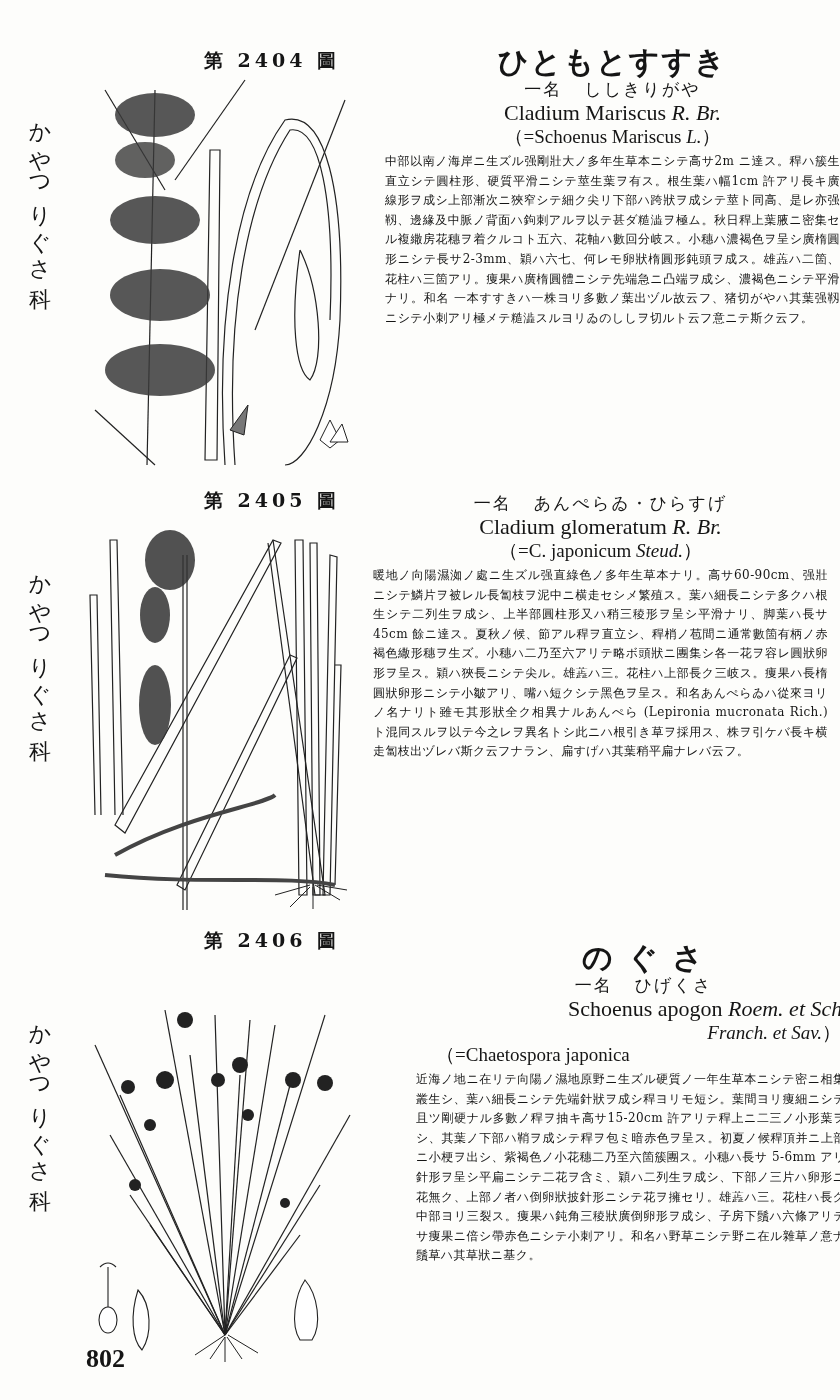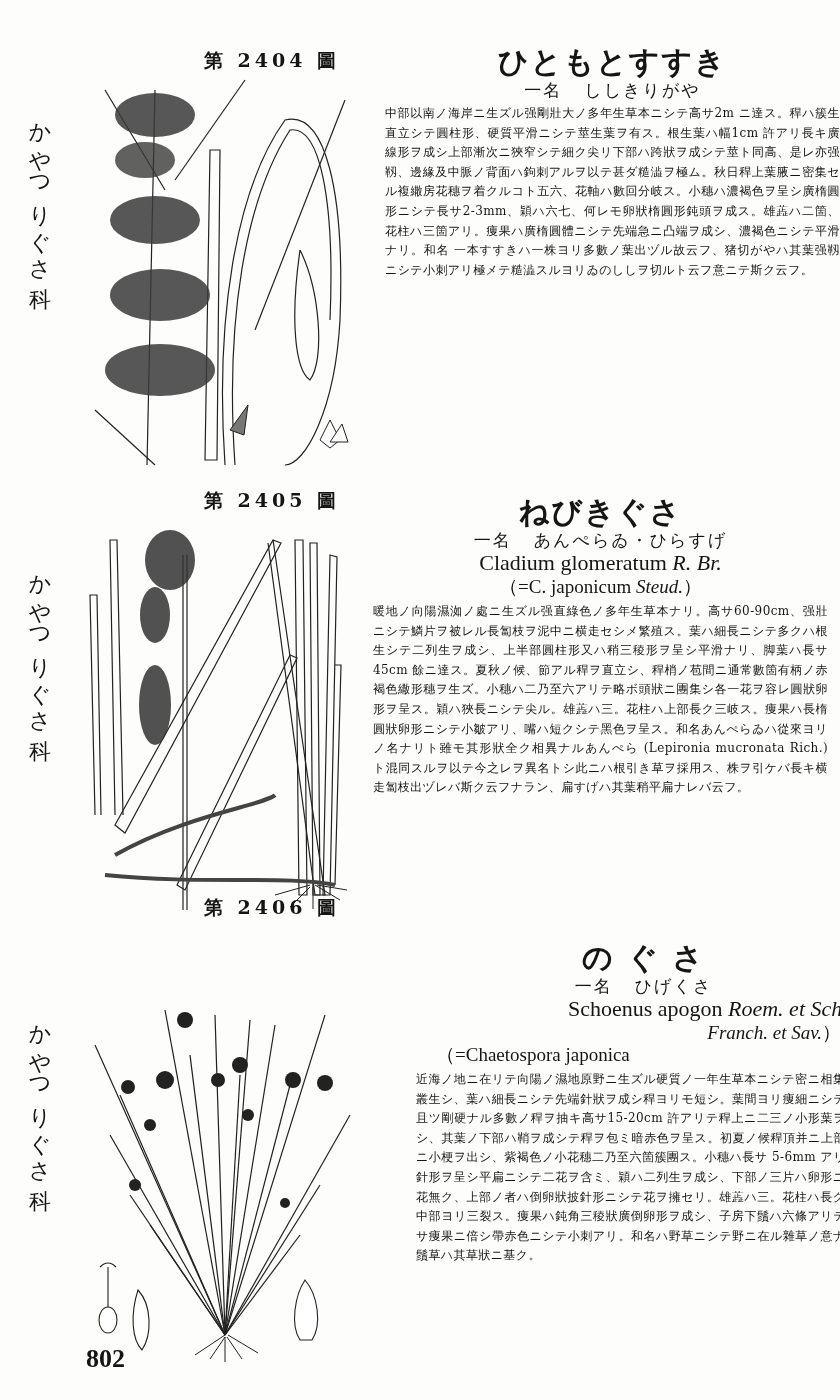--- a/index.html
+++ b/index.html
@@ -14,21 +14,21 @@
   .family-label {
     position:absolute; left:26px; width:28px; font-size:22px; line-height:27px;
     writing-mode:vertical-rl; font-family:"DejaVu Serif", serif; letter-spacing:2px;
   }
   .illus { position:absolute; }
   .entry { position:absolute; left:373px; width:455px; }
   .jp-name {
     text-align:center; font-size:30px; font-weight:bold; line-height:36px;
     font-family:"DejaVu Sans", sans-serif; letter-spacing:2px;
   }
-  .alt-name { text-align:center; font-size:17px; line-height:20px; letter-spacing:2px; }
+  .alt-name { text-align:center; font-size:17px; line-height:20px; letter-spacing:2px;font-family:Liberation Serif, serif; }
   .alt-name .pre { margin-right:22px; }
   .sci-name { text-align:center; font-size:22px; line-height:26px; font-family:"Liberation Serif", serif; }
   .syn-name { text-align:center; font-size:19px; line-height:22px; font-family:"Liberation Serif", serif; }
   .syn-name.left { text-align:left; padding-left:20px; }
   .syn-name.cont { text-align:right; padding-right:30px; }
   i { font-style:italic; }
   .desc {
     font-size:12px; line-height:19.6px; letter-spacing:0.4px; text-align:justify;
     margin-top:4px; font-family:"DejaVu Serif", serif;
   }
@@ -71,20 +71,27 @@
     <path d="M235 370 l10 -20 l10 20 l-10 8 z"></path>
     <path d="M245 372 l12 -18 l6 18 z"></path>
     <path d="M145 360 l18 -25 l-4 30 z" fill="#777"></path>
   </g>
 </svg>
 
 <div class="entry" style="top:44px;margin-left:12px;">
   <div class="jp-name">ひともとすすき</div>
   <div class="alt-name">
     <span class="pre">一名</span><span>ししきりがや</span>
+  </div>
+  <div class="sci-name">
+    <span>Cladium Mariscus</span>
+    <i>R. Br.</i>
+  </div>
+  <div class="syn-name">
+    <span>（=Schoenus Mariscus </span><i>L.</i><span>）</span>
   </div>
   <div class="desc">中部以南ノ海岸ニ生ズル强剛壯大ノ多年生草本ニシテ高サ2m ニ達ス。稈ハ簇生直立シテ圓柱形、硬質平滑ニシテ莖生葉ヲ有ス。根生葉ハ幅1cm 許アリ長キ廣線形ヲ成シ上部漸次ニ狹窄シテ細ク尖リ下部ハ跨狀ヲ成シテ莖ト同高、是レ亦强靱、邊緣及中脈ノ背面ハ鉤刺アルヲ以テ甚ダ糙澁ヲ極ム。秋日稈上葉腋ニ密集セル複繖房花穗ヲ着クルコト五六、花軸ハ數回分岐ス。小穗ハ濃褐色ヲ呈シ廣楕圓形ニシテ長サ2-3mm、穎ハ六七、何レモ卵狀楕圓形鈍頭ヲ成ス。雄蕋ハ二箇、花柱ハ三箇アリ。痩果ハ廣楕圓體ニシテ先端急ニ凸端ヲ成シ、濃褐色ニシテ平滑ナリ。和名 一本すすきハ一株ヨリ多數ノ葉出ヅル故云フ、猪切がやハ其葉强靱ニシテ小刺アリ極メテ糙澁スルヨリゐのししヲ切ルト云フ意ニテ斯ク云フ。</div>
 </div>
 
 <div class="fig-label" style="top:488px;">第 2405 圖</div>
 <div class="family-label" style="top:560px;">かやつりぐさ科</div>
 
 <svg class="illus" style="left:85px;top:515px;" width="285" height="400" viewBox="0 0 285 400">
   <g stroke="#222" fill="none" stroke-width="1.2">
     <path d="M30 300 L25 25 L32 25 L38 300"></path>
@@ -105,35 +112,34 @@
     <ellipse cx="85" cy="45" rx="25" ry="30" opacity="0.85"></ellipse>
     <ellipse cx="70" cy="100" rx="15" ry="28" opacity="0.85"></ellipse>
     <ellipse cx="70" cy="190" rx="16" ry="40" opacity="0.85"></ellipse>
   </g>
   <g stroke="#222" stroke-width="1">
     <path d="M225 370 l-35 10 M225 372 l-20 20 M228 372 l0 22 M230 370 l25 15 M232 370 l30 5"></path>
   </g>
 </svg>
 
 <div class="entry" style="top:494px;">
-  <div class="jp-name">ねびきぐさ</div>
   <div class="alt-name">
     <span class="pre">一名</span><span>あんぺらゐ・ひらすげ</span>
   </div>
   <div class="sci-name">
     <span>Cladium glomeratum</span>
     <i>R. Br.</i>
   </div>
   <div class="syn-name">
     <span>（=C. japonicum </span><i>Steud.</i><span>）</span>
   </div>
   <div class="desc">暖地ノ向陽濕洳ノ處ニ生ズル强直綠色ノ多年生草本ナリ。高サ60-90cm、强壯ニシテ鱗片ヲ被レル長匐枝ヲ泥中ニ横走セシメ繁殖ス。葉ハ細長ニシテ多クハ根生シテ二列生ヲ成シ、上半部圓柱形又ハ稍三稜形ヲ呈シ平滑ナリ、脚葉ハ長サ45cm 餘ニ達ス。夏秋ノ候、節アル稈ヲ直立シ、稈梢ノ苞間ニ通常數箇有柄ノ赤褐色繖形穗ヲ生ズ。小穗ハ二乃至六アリテ略ボ頭狀ニ團集シ各一花ヲ容レ圓狀卵形ヲ呈ス。穎ハ狹長ニシテ尖ル。雄蕋ハ三。花柱ハ上部長ク三岐ス。痩果ハ長楕圓狀卵形ニシテ小皺アリ、嘴ハ短クシテ黑色ヲ呈ス。和名あんぺらゐハ從來ヨリノ名ナリト雖モ其形狀全ク相異ナルあんぺら (Lepironia mucronata Rich.) ト混同スルヲ以テ今之レヲ異名トシ此ニハ根引き草ヲ採用ス、株ヲ引ケバ長キ横走匐枝出ヅレバ斯ク云フナラン、扁すげハ其葉稍平扁ナレバ云フ。</div>
 </div>
 
-<div class="fig-label" style="top:895px;">第 2406 圖</div>
+<div class="fig-label" style="top:928px;">第 2406 圖</div>
 <div class="family-label" style="top:1010px;">かやつりぐさ科</div>
 
 <svg class="illus" style="left:90px;top:975px;" width="270" height="400" viewBox="0 0 270 400">
   <g stroke="#222" fill="none" stroke-width="1.2">
     <line x1="135" y1="360" x2="75" y2="35"></line>
     <line x1="135" y1="360" x2="30" y2="120"></line>
     <line x1="135" y1="360" x2="5" y2="70"></line>
     <line x1="135" y1="360" x2="20" y2="160"></line>
     <line x1="135" y1="360" x2="40" y2="220"></line>
     <line x1="135" y1="360" x2="100" y2="80"></line>

